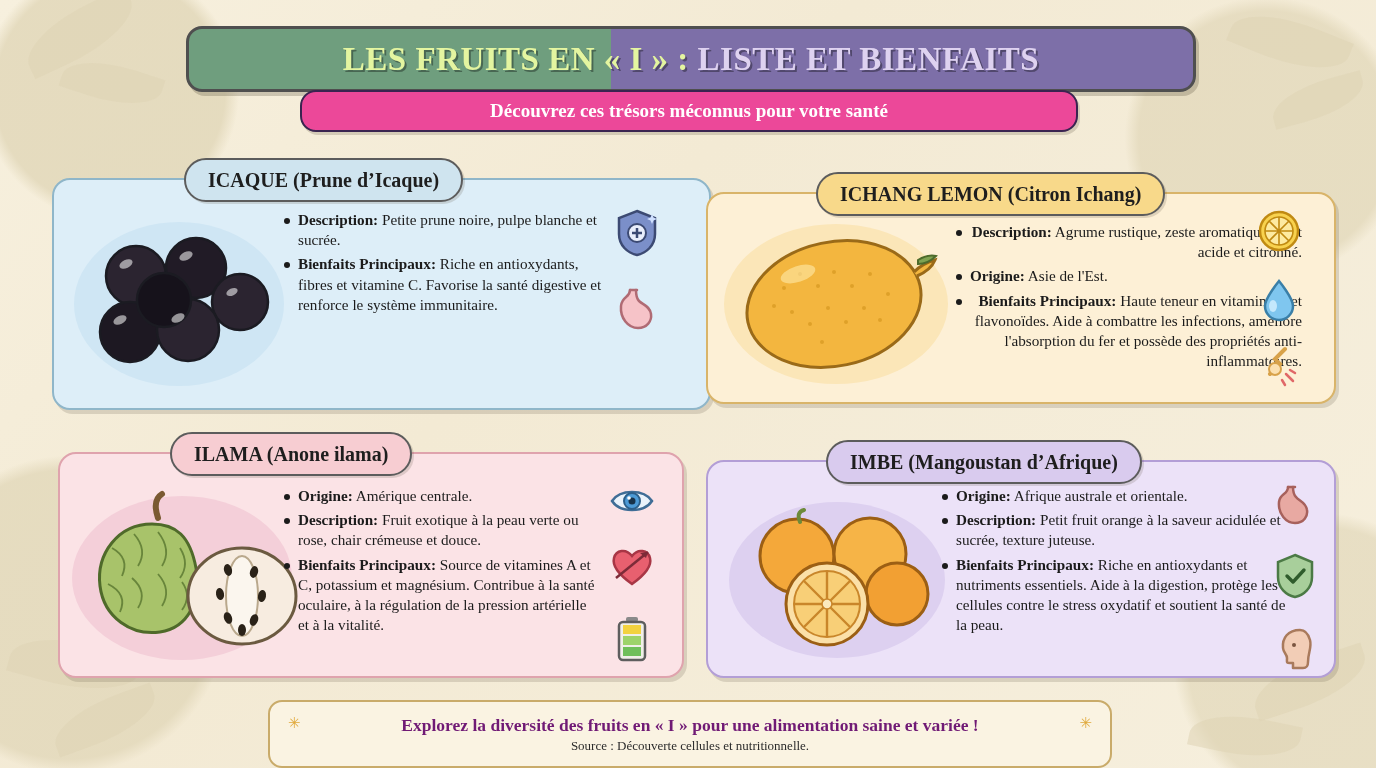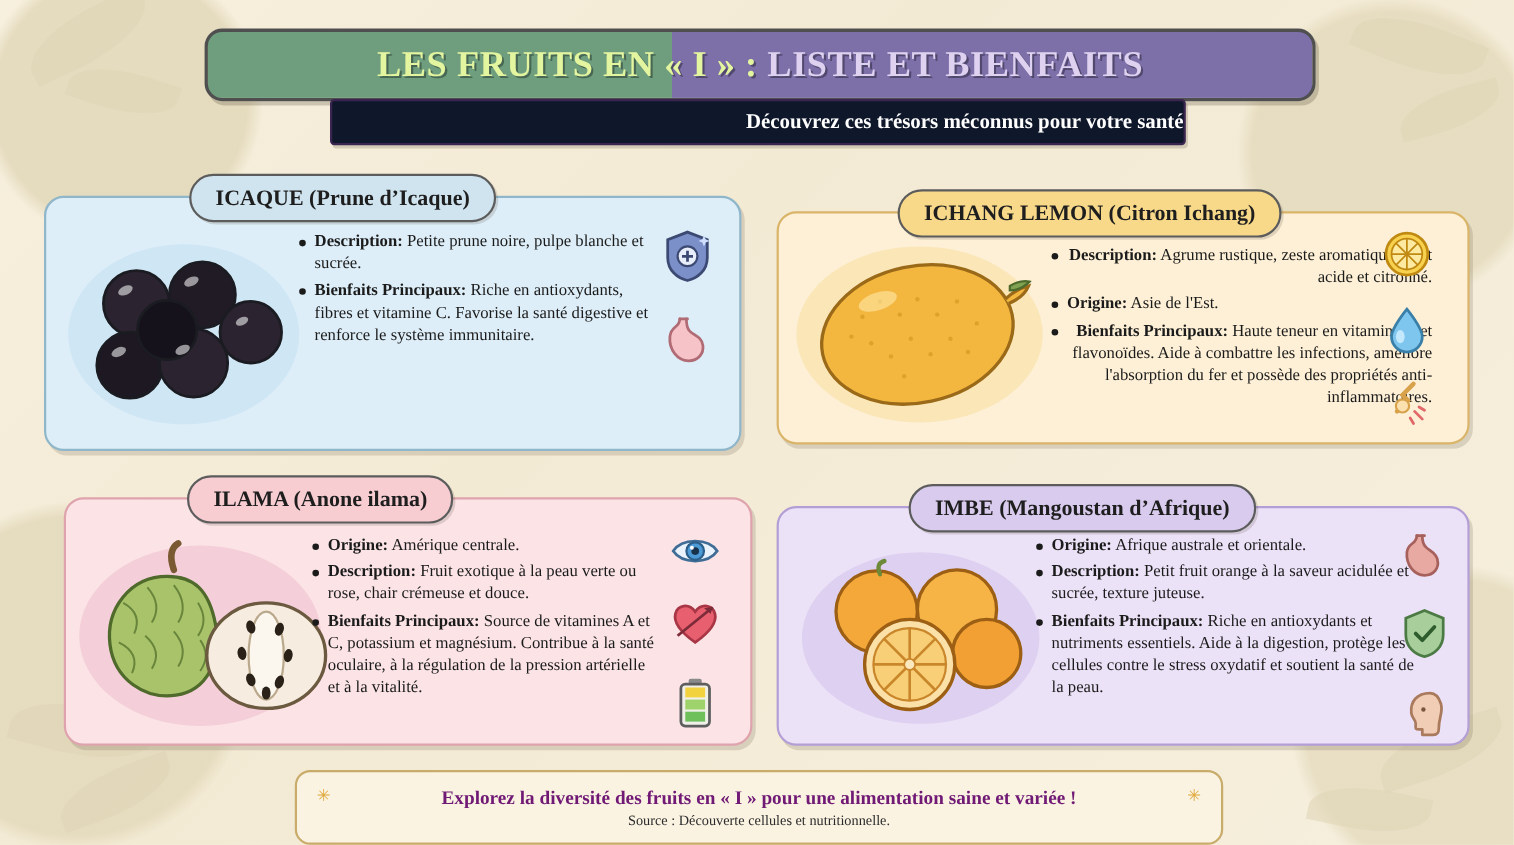--- a/index.html
+++ b/index.html
@@ -60,26 +60,26 @@
   }
   .title-text .part-a { color: #e4f5a0; }
   .title-text .part-b { color: #ded2f0; }
 
   .subtitle-bar {
     position: absolute;
     left: 300px;
     top: 90px;
     width: 774px;
     height: 38px;
-    background: #0f172a;
+    background: #ec4899;
     border: 2px solid #3a2450;
-    border-radius: 4px;
+    border-radius: 16px;
     display: flex;
     align-items: center;
-    justify-content: flex-end;
+    justify-content: center;
     box-shadow: 2px 3px 0 rgba(80,70,50,0.2);
   }
   .subtitle-text {
     color: #ffffff;
     font-size: 19px;
     font-weight: bold;
   }
 
   
   .card {
@@ -188,21 +188,21 @@
 
   <div class="title-bar">
     <div class="title-text">
       <span class="part-a">LES FRUITS EN « I » :</span><span class="part-b"> LISTE ET BIENFAITS</span>
     </div>
   </div>
   <div class="subtitle-bar">
     <div class="subtitle-text">Découvrez ces trésors méconnus pour votre santé</div>
   </div>
 
-  <div class="card" style="left:40px;top:178px;width:630px;height:228px;background:#ddeef8;border-color:#8fb6c9;">
+  <div class="card" style="left:52px;top:178px;width:630px;height:228px;background:#ddeef8;border-color:#8fb6c9;padding-left:25px;">
     <div class="card-title" style="left:130px;background:#cfe4ef;">
       <span>ICAQUE (Prune d’Icaque)</span>
     </div>
 
     <svg class="fruit-img" style="left:10px;top:24px;" width="230" height="190" viewBox="0 0 230 190">
       <ellipse cx="115" cy="100" rx="105" ry="82" fill="#cfe6f4"></ellipse>
       <g stroke="#1b1b22" stroke-width="2.5">
         <circle cx="72" cy="72" r="30" fill="#2b2430"></circle>
         <circle cx="132" cy="64" r="30" fill="#211b26"></circle>
         <circle cx="176" cy="98" r="28" fill="#2b2430"></circle>

